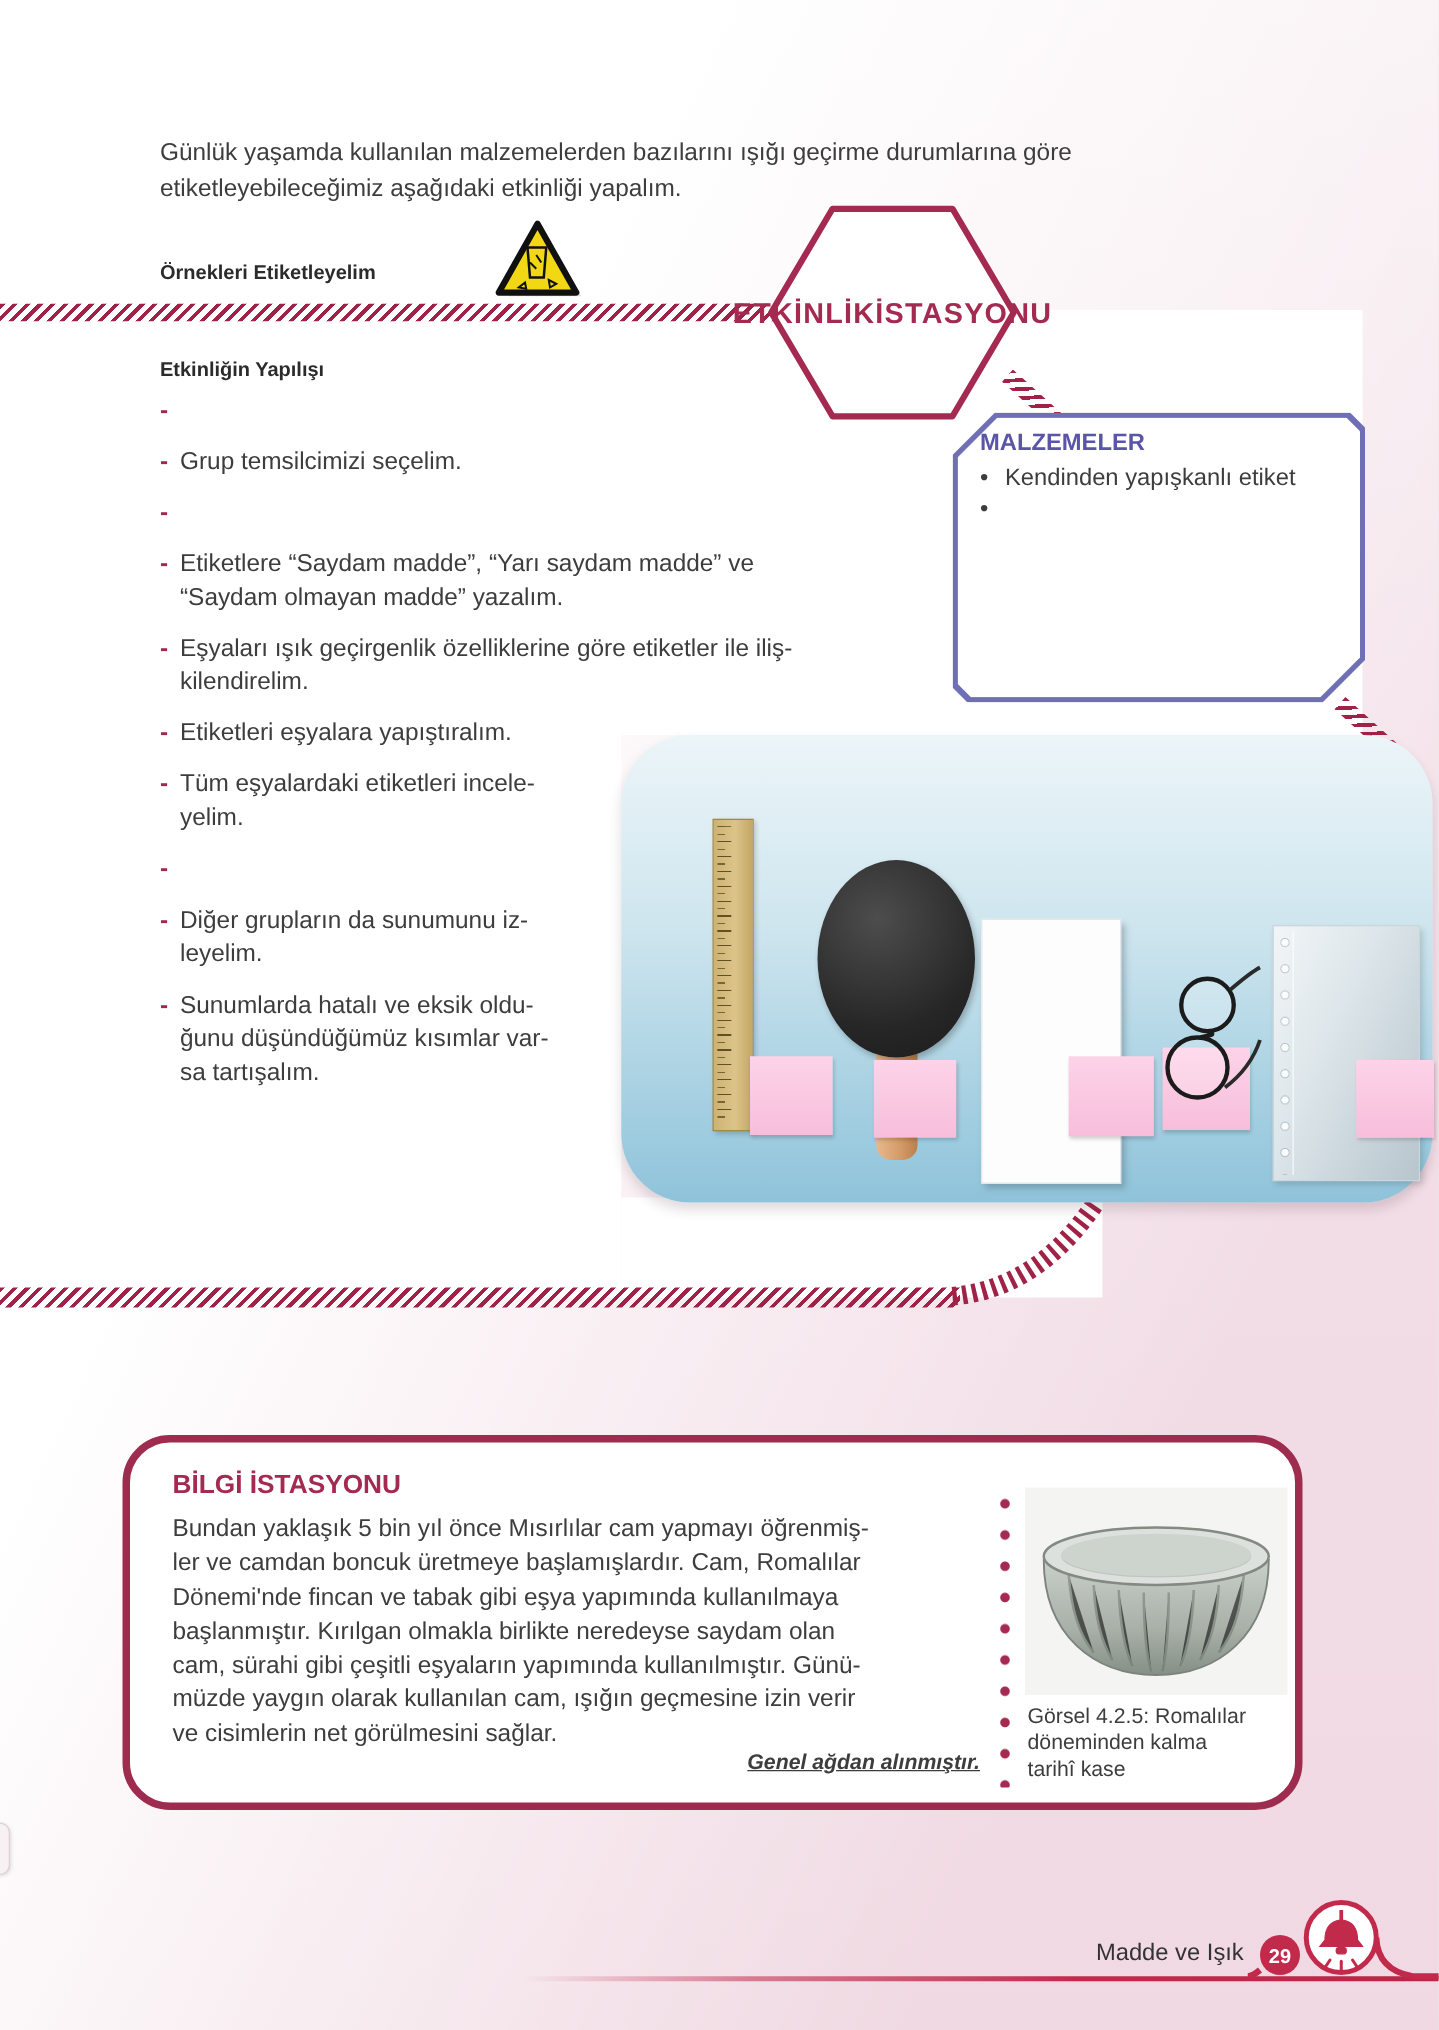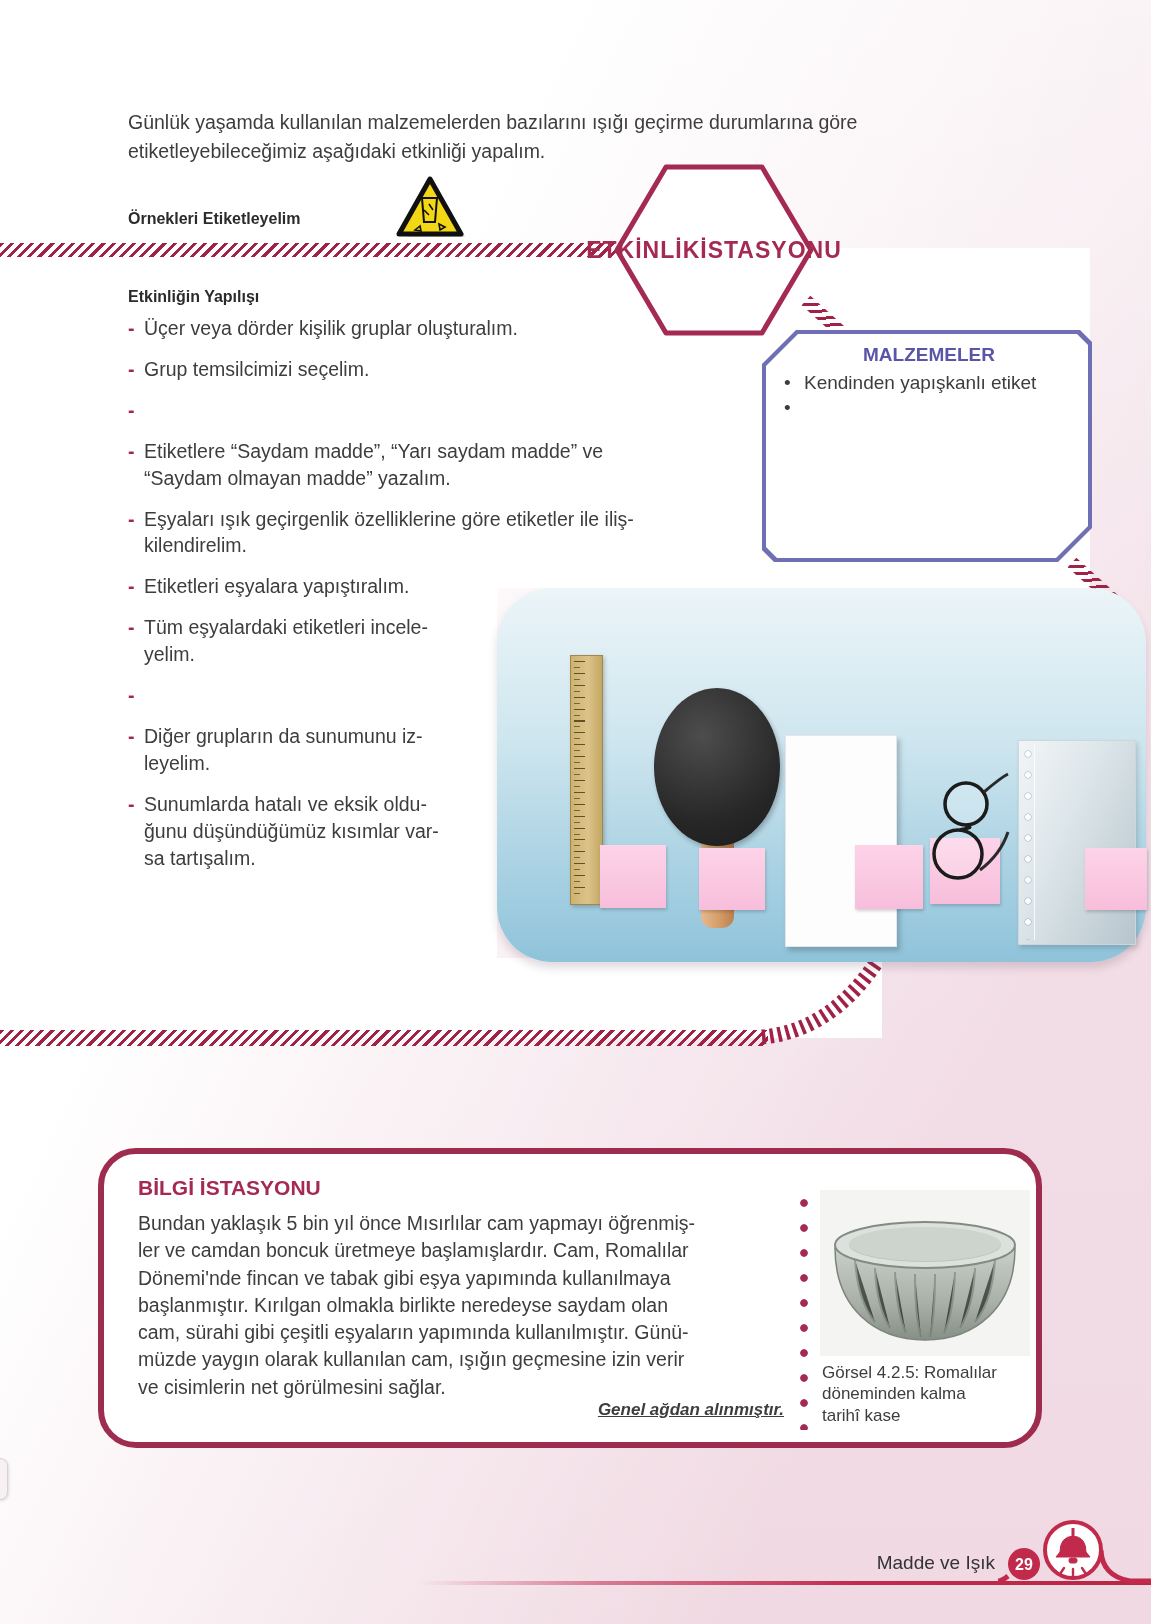--- a/index.html
+++ b/index.html
@@ -50,21 +50,21 @@
 
   
   .warn-wrap { left:393px; top:174px; width:76px; height:70px; }
 
   
   .mat-outer { left:762px; top:330px; width:330px; height:232px; background:#6f6fb5;
     clip-path:polygon(34px 0%, calc(100% - 12px) 0%, 100% 12px, 100% calc(100% - 34px), calc(100% - 34px) 100%, 12px 100%, 0% calc(100% - 12px), 0% 34px); }
   .mat-inner { position:absolute; left:4px; top:4px; right:4px; bottom:4px; background:#ffffff;
     clip-path:polygon(32px 0%, calc(100% - 11px) 0%, 100% 11px, 100% calc(100% - 32px), calc(100% - 32px) 100%, 11px 100%, 0% calc(100% - 11px), 0% 32px);
     padding:10px 14px 10px 18px; }
-  .mat-title { text-align:center; color:#5a55a8; font-weight:bold; font-size:19px; margin-bottom:4px; }
+  .mat-title { text-align:left; color:#5a55a8; font-weight:bold; font-size:19px; margin-bottom:4px; }
   .mat-item { display:flex; font-size:19px; line-height:1.32; color:#3d3d3d; }
   .mat-item .bullet { width:20px; flex:0 0 20px; color:#3d3d3d; }
   .mat-item .mtext { white-space:pre-line; }
 
   
   .figure-panel { left:497px; top:588px; width:649px; height:374px;
     border-radius:55px; background:linear-gradient(to bottom, #ecf5f8 0%, #cfe6ef 40%, #8fc3da 100%);
     box-shadow:0 6px 9px rgba(90,60,80,0.18); }
   .sticky { position:absolute; background:linear-gradient(#fdd3e8, #f7bedb);
     box-shadow:1px 2px 3px rgba(0,0,0,0.18); }
@@ -150,21 +150,20 @@
     <div class="hex-text">
       <span>ETKİNLİK</span>
       <span>İSTASYONU</span>
     </div>
   </div>
 
   <div class="abs steps-col">
     <div class="h-bold">Etkinliğin Yapılışı</div>
     <div class="step wide">
         <span class="dash">-</span>
-        <span class="step-text">Üçer veya dörder kişilik gruplar oluşturalım.</span>
       </div>
     <div class="step wide">
         <span class="dash">-</span>
         <span class="step-text">Grup temsilcimizi seçelim.</span>
       </div>
     <div class="step wide">
         <span class="dash">-</span>
       </div>
     <div class="step wide">
         <span class="dash">-</span>

